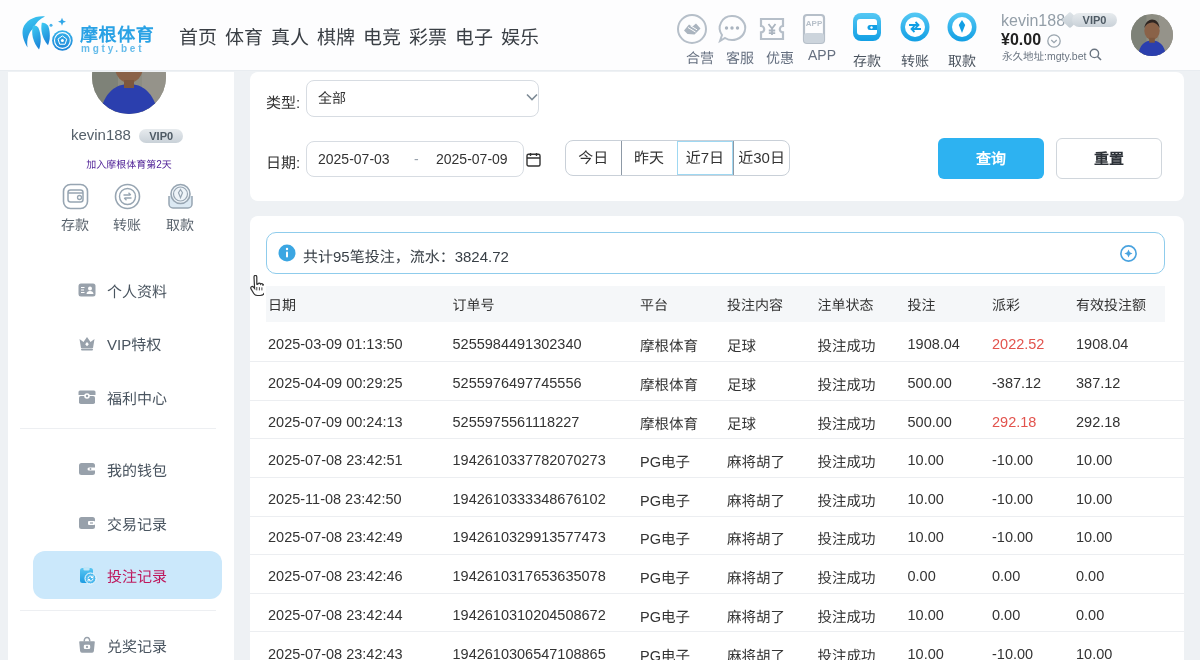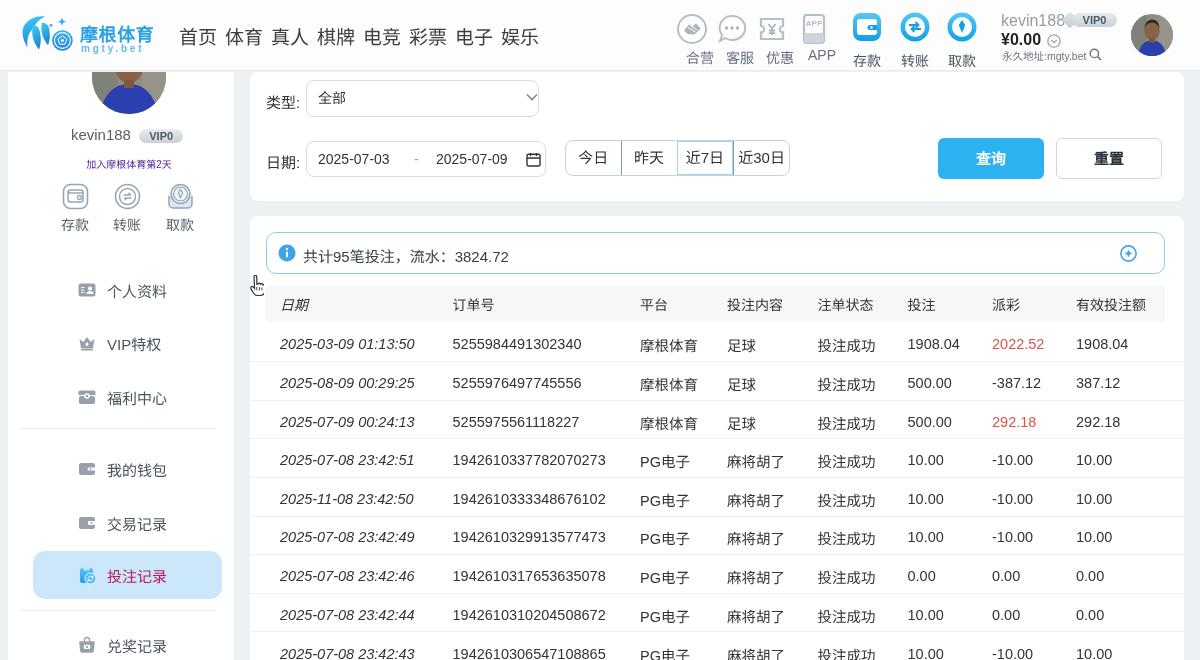--- a/index.html
+++ b/index.html
@@ -41,38 +41,38 @@
 .menu-item{left:33px;width:189px;height:48px;display:flex;align-items:center;padding-left:45px;font-size:15px;color:#4a5560;border-radius:12px;}
 .menu-item svg{position:absolute;left:45px;}
 .menu-item span{margin-left:29px;}
 .menu-sel{background:#cbe8fb;color:#be185d;}
 .mdiv{left:20px;width:196px;height:1px;background:#edeff2;}
 
 
 .fcard{left:250px;top:72px;width:934px;height:129px;background:#fff;border-radius:8px;}
 .flabel{font-size:15px;color:#333;}
 .selbox{left:306px;top:80px;width:233px;height:37px;border:1px solid #d7dce2;border-radius:8px;background:#fff;font-size:14px;color:#333;line-height:35px;padding-left:11px;}
-.datebox{left:306px;top:141px;width:240px;height:36px;border:1px solid #d7dce2;border-radius:8px;background:#fff;font-size:14px;color:#333;line-height:34px;}
+.datebox{left:306px;top:141px;width:218px;height:36px;border:1px solid #d7dce2;border-radius:8px;background:#fff;font-size:14px;color:#333;line-height:34px;}
 .seg{left:565px;top:140px;width:225px;height:36px;border:1px solid #c9d0d8;border-radius:8px;display:flex;background:#fff;}
 .seg div{flex:1;text-align:center;line-height:34px;font-size:15px;color:#333;border-left:1px solid #8d99a6;}
 .seg div:first-child{border-left:none;}
 .seg .on{border:1px solid #9fd8f2;border-radius:0;line-height:32px;}
 .btn-q{left:938px;top:138px;width:106px;height:41px;background:#2db2f1;border-radius:6px;color:#fff;font-weight:bold;font-size:15px;text-align:center;line-height:41px;}
 .btn-r{left:1056px;top:138px;width:106px;height:41px;background:#fff;border:1px solid #d0d6dc;border-radius:6px;color:#2d3238;font-weight:bold;font-size:15px;text-align:center;line-height:39px;}
 
 
 .tcard{left:250px;top:216px;width:934px;height:444px;background:#fff;border-radius:8px 8px 0 0;}
 .infobar{left:266px;top:232px;width:899px;height:42px;border:1px solid #8fccec;border-radius:10px;background:#fff;}
 .infotxt{left:303px;top:245px;font-size:15px;color:#383f46;}
 .thead{left:266px;top:286px;width:899px;height:36px;background:#f5f7f9;}
 .trow{left:250px;width:934px;height:38.6px;border-bottom:1px solid #eceef1;}
 .trow .tc{font-size:14.5px;top:calc(50% + 2px);}
 .tc{position:absolute;top:50%;transform:translateY(-50%);font-size:14px;color:#333;white-space:nowrap;}
 .red{color:#e2534d;}
-.c0{left:30px;font-style:italic;} .c1{left:202.5px;} .c2{left:390px;} .c3{left:477px;} .c4{left:567.5px;} .c5{left:657.5px;} .c6{left:742px;} .c7{left:826px;}
+.c0{left:18px;} .c1{left:202.5px;} .c2{left:390px;} .c3{left:477px;} .c4{left:567.5px;} .c5{left:657.5px;} .c6{left:742px;} .c7{left:826px;}
 </style>
 </head>
 <body>
 
 <div class="abs topbar"></div>
 <svg class="abs logo-mark" style="left:21px;top:13px;width:54px;height:46px;" viewBox="0 0 54 46">
   <defs>
       <linearGradient id="lg1" x1="0.2" y1="0" x2="0.5" y2="1">
     <stop offset="0" stop-color="#3ec9f2"></stop>
         <stop offset="1" stop-color="#1b84d8"></stop>
@@ -382,21 +382,21 @@
     <span class="tc c0">2025-03-09 01:13:50</span>
     <span class="tc c1">5255984491302340</span>
     <span class="tc c2">摩根体育</span>
     <span class="tc c3">足球</span>
     <span class="tc c4">投注成功</span>
     <span class="tc c5">1908.04</span>
     <span class="tc c6 red">2022.52</span>
     <span class="tc c7">1908.04</span>
   </div>
 <div class="abs trow" style="top:362.3px;">
-    <span class="tc c0">2025-08-09 00:29:25</span>
+    <span class="tc c0">2025-04-09 00:29:25</span>
     <span class="tc c1">5255976497745556</span>
     <span class="tc c2">摩根体育</span>
     <span class="tc c3">足球</span>
     <span class="tc c4">投注成功</span>
     <span class="tc c5">500.00</span>
     <span class="tc c6">-387.12</span>
     <span class="tc c7">387.12</span>
   </div>
 <div class="abs trow" style="top:400.9px;">
     <span class="tc c0">2025-07-09 00:24:13</span>

